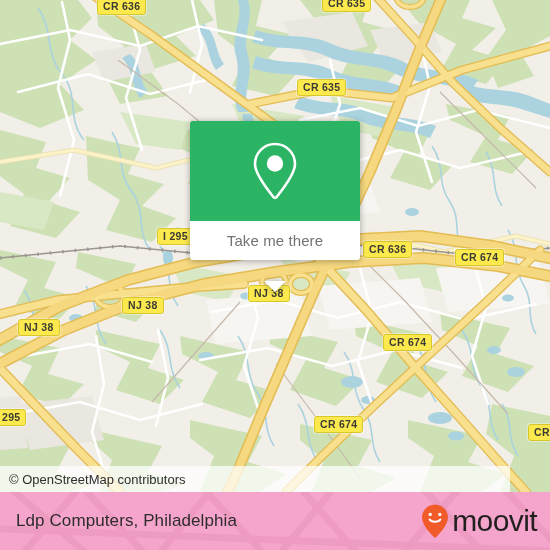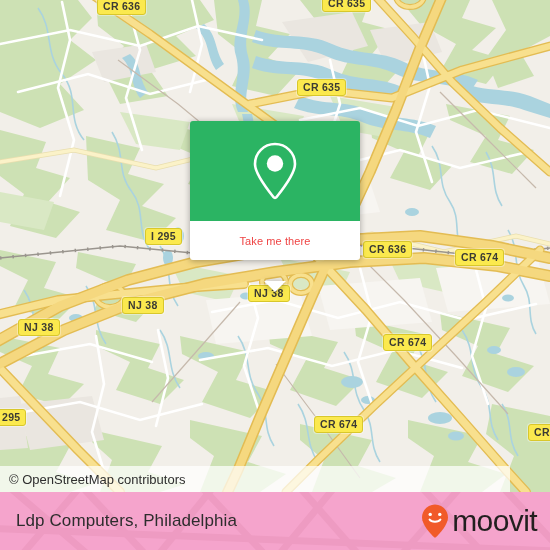--- a/index.html
+++ b/index.html
@@ -20,21 +20,21 @@
     color:#3b3b34;font-size:10.5px;font-weight:bold;letter-spacing:.3px;
     padding:1.5px 5px 2px;line-height:11px;white-space:nowrap;
     font-family:"Liberation Sans","DejaVu Sans",sans-serif;
     box-shadow:0 0 0 1px rgba(255,255,255,.35);
   }
 
   
   .popup{position:absolute;left:190px;top:121px;width:170px;filter:drop-shadow(0 1px 3px rgba(0,0,0,.33));}
   .popup-top{height:100px;background:#2bb463;border-radius:3px 3px 0 0;display:flex;align-items:center;justify-content:center;}
   .popup-bot{height:39px;background:#fff;border-radius:0 0 3px 3px;display:flex;align-items:center;justify-content:center;}
-  .popup-label{font-size:11px;color:#ef4444;letter-spacing:.1px;}
+  .popup-label{font-size:15px;color:#737373;letter-spacing:.1px;}
   .notch{position:absolute;left:50%;top:160px;margin-left:-11px;width:0;height:0;
     border-left:11px solid transparent;border-right:11px solid transparent;border-top:11px solid #fff;}
 
   
   .attrib{position:absolute;left:0;top:466px;width:510px;height:26px;background:rgba(255,255,255,.72);
     display:flex;align-items:center;}
   .attrib span{font-size:13px;color:#2e2e2e;padding-left:9px;}
 
   
   .footer{position:absolute;left:0;top:492px;width:550px;height:58px;background:#ec4899;overflow:hidden;}
@@ -244,21 +244,21 @@
         <path d="M-8,344 L60,306 L128,280 L196,262 L268,250 L344,240 L420,236 L492,246 L550,258" stroke-width="9"></path>
         <path d="M-8,368 L64,330 L134,302 L204,284 L276,272 L350,262 L424,258 L498,266 L550,276" stroke-width="9"></path>
         <path d="M444,-8 L420,48 L396,110 L370,172 L342,232 L314,292 L288,352 L262,412 L238,470 L224,500" stroke-width="8"></path>
       </g>
     </svg>
 
     <div>
         <div class="shield" style="left: 97px; top: -2px;">CR 636</div>
         <div class="shield" style="left: 322px; top: -5px;">CR 635</div>
         <div class="shield" style="left: 297px; top: 79px;">CR 635</div>
-        <div class="shield" style="left: 145px; top: 228px;">I 295</div>
+        <div class="shield" style="left: 157px; top: 228px;">I 295</div>
         <div class="shield" style="left: 363px; top: 241px;">CR 636</div>
         <div class="shield" style="left: 455px; top: 249px;">CR 674</div>
         <div class="shield" style="left: 248px; top: 285px;">NJ 38</div>
         <div class="shield" style="left: 122px; top: 297px;">NJ 38</div>
         <div class="shield" style="left: 18px; top: 319px;">NJ 38</div>
         <div class="shield" style="left: 383px; top: 334px;">CR 674</div>
         <div class="shield" style="left: -4px; top: 409px;">295</div>
         <div class="shield" style="left: 314px; top: 416px;">CR 674</div>
         <div class="shield" style="left: 528px; top: 424px;">CR</div>
       </div>

